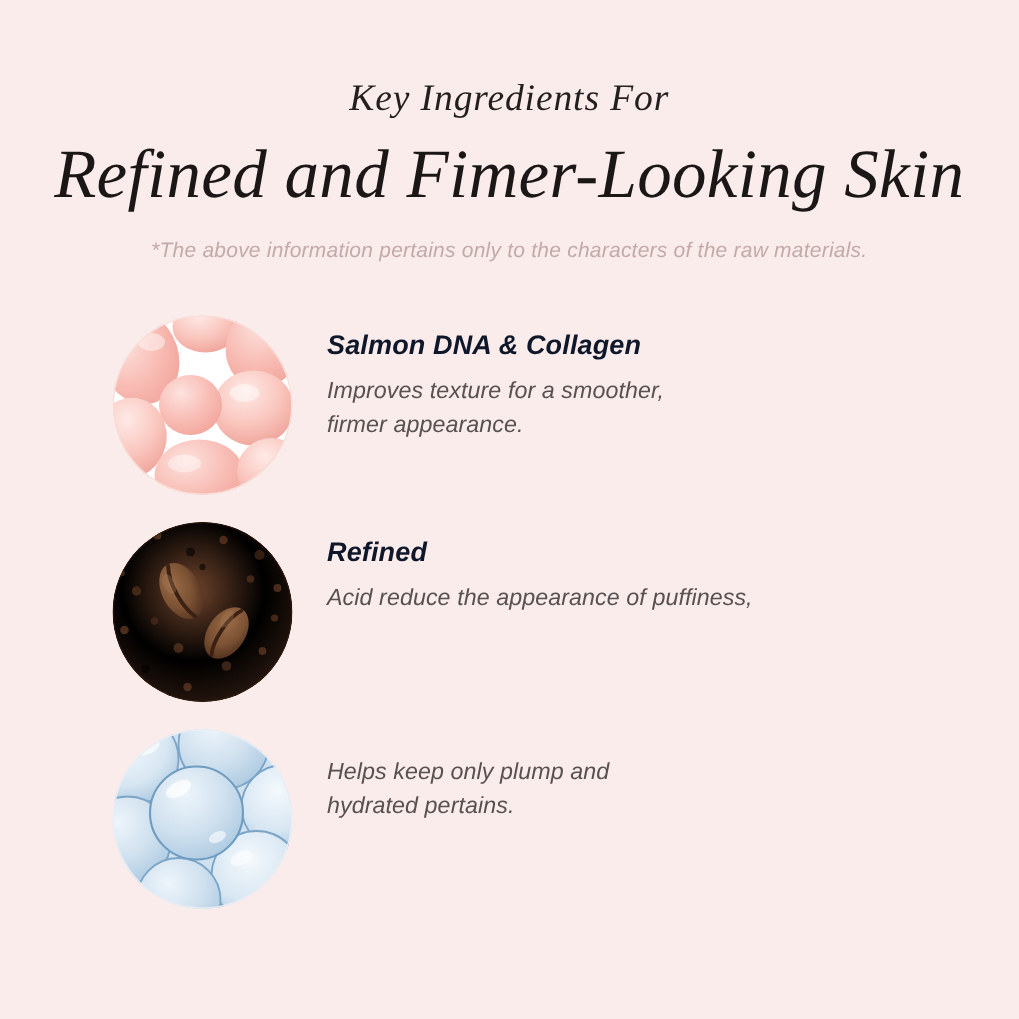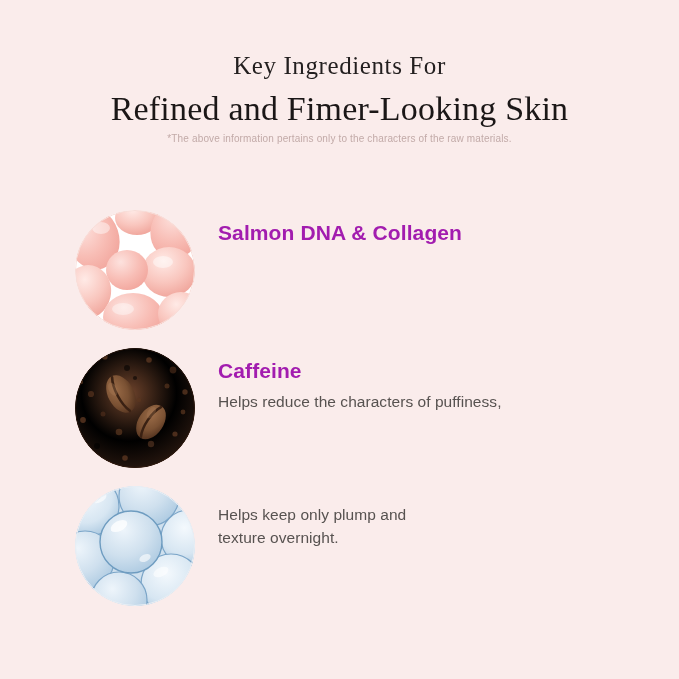--- a/index.html
+++ b/index.html
@@ -13,48 +13,49 @@
     font-family: "Liberation Sans", sans-serif;
     overflow: hidden;
   }
 
   .page {
     position: relative;
     width: 679px;
     height: 679px;
     background: #faeceb;
     box-sizing: border-box;
+    font-style: italic;
   }
 
   
   .header {
     padding-top: 52px;
     text-align: center;
   }
   .eyebrow {
     font-family: "Liberation Serif", "DejaVu Serif", serif;
     font-size: 25px;
     line-height: 1.1;
     letter-spacing: 0.6px;
     color: #231f1f;
     font-weight: 400;
   }
   .headline {
     font-family: "Liberation Serif", "DejaVu Serif", serif;
-    font-size: 34px;
+    font-size: 46px;
     line-height: 1.12;
     letter-spacing: 0.2px;
     color: #1b1717;
     font-weight: 400;
     margin-top: 10px;
     white-space: nowrap;
   }
   .disclaimer {
-    margin-top: 5px;
-    font-size: 10px;
+    margin-top: 17px;
+    font-size: 14px;
     letter-spacing: 0.15px;
     color: #c2aaa8;
     font-weight: 400;
   }
 
   
   .ingredients {
     position: absolute;
     top: 206px;
     left: 0;
@@ -79,23 +80,23 @@
     overflow: hidden;
     display: block;
   }
   .row-text {
     position: absolute;
     left: 218px;
     top: 14px;
     width: 420px;
   }
   .ing-title {
-    font-size: 21px;
+    font-size: 18px;
     font-weight: 700;
-    color: #a21caf;
+    color: #0f172a;
     letter-spacing: 0.1px;
     line-height: 1.2;
   }
   .ing-desc {
     margin-top: 7px;
     font-size: 15.5px;
     line-height: 1.5;
     color: #575250;
     letter-spacing: 0.05px;
     font-weight: 400;
@@ -145,20 +146,24 @@
             <ellipse cx="106" cy="104" rx="23" ry="22" fill="url(#pk2)"></ellipse>
             <ellipse cx="26" cy="18" rx="9" ry="6" fill="#ffffff" opacity="0.45"></ellipse>
             <ellipse cx="88" cy="52" rx="10" ry="6" fill="#ffffff" opacity="0.45"></ellipse>
             <ellipse cx="48" cy="99" rx="11" ry="6" fill="#ffffff" opacity="0.4"></ellipse>
             <circle cx="60" cy="60" r="59.5" fill="none" stroke="#f7ded9" stroke-width="1"></circle>
           </g>
         </svg>
       </div>
       <div class="row-text">
         <div class="ing-title">Salmon DNA &amp; Collagen</div>
+        <div class="ing-desc">
+          <span class="l1">Improves texture for a smoother,</span>
+          <span class="l2">firmer appearance.</span>
+        </div>
       </div>
     </div>
 
     <div class="row">
       <div class="thumb-wrap">
         <svg class="thumb" viewBox="0 0 120 120">
           <defs>
             <clipPath id="c2">
                 <circle cx="60" cy="60" r="60"></circle>
               </clipPath>
@@ -212,23 +217,23 @@
             <g transform="rotate(34 76 74)">
               <ellipse cx="76" cy="74" rx="12.5" ry="19" fill="url(#bean)"></ellipse>
               <path d="M76 56 C71 65, 71 83, 76 92" stroke="#3a2113" stroke-width="2.5" fill="none" stroke-linecap="round"></path>
               <ellipse cx="71" cy="66" rx="3.6" ry="6.5" fill="#a87a55" opacity="0.33"></ellipse>
             </g>
             <circle cx="60" cy="60" r="59.5" fill="none" stroke="#3c2214" stroke-width="1" opacity="0.5"></circle>
           </g>
         </svg>
       </div>
       <div class="row-text">
-        <div class="ing-title">Caffeine</div>
+        <div class="ing-title">Refined</div>
         <div class="ing-desc">
-          <span class="l1">Helps reduce the characters of puffiness,</span>
+          <span class="l1">Acid reduce the appearance of puffiness,</span>
         </div>
       </div>
     </div>
 
     <div class="row">
       <div class="thumb-wrap">
         <svg class="thumb" viewBox="0 0 120 120">
           <defs>
             <clipPath id="c3">
                 <circle cx="60" cy="60" r="60"></circle>
@@ -257,19 +262,19 @@
             <ellipse cx="70" cy="72" rx="6" ry="3.5" fill="#ffffff" opacity="0.6" transform="rotate(-25 70 72)"></ellipse>
             <ellipse cx="24" cy="12" rx="8" ry="4.5" fill="#ffffff" opacity="0.6" transform="rotate(-25 24 12)"></ellipse>
             <ellipse cx="86" cy="86" rx="8" ry="4.5" fill="#ffffff" opacity="0.55" transform="rotate(-25 86 86)"></ellipse>
             <circle cx="60" cy="60" r="59.5" fill="none" stroke="#e8eef4" stroke-width="1"></circle>
           </g>
         </svg>
       </div>
       <div class="row-text">
         <div class="ing-desc">
           <span class="l1">Helps keep only plump and</span>
-          <span class="l2">texture overnight.</span>
+          <span class="l2">hydrated pertains.</span>
         </div>
       </div>
     </div>
 
   </div>
 </div>
 
 </body></html>

